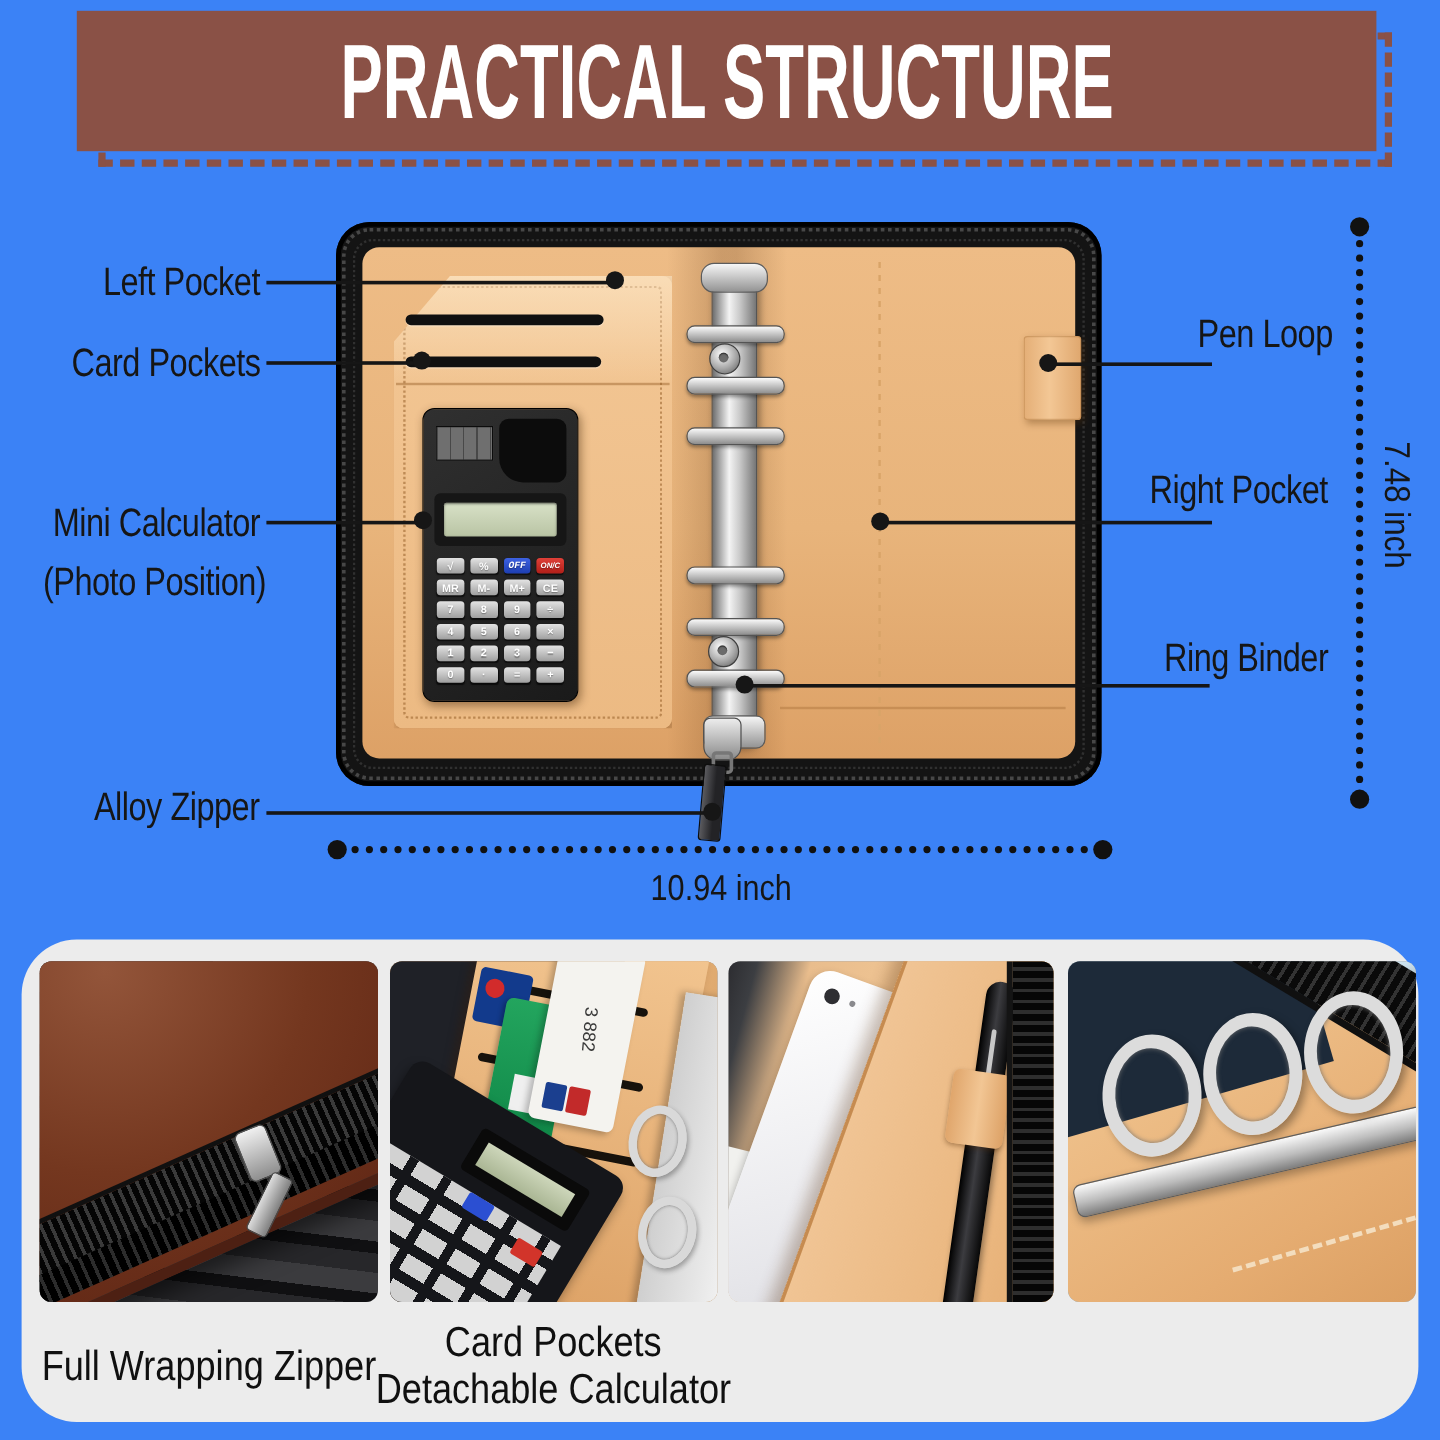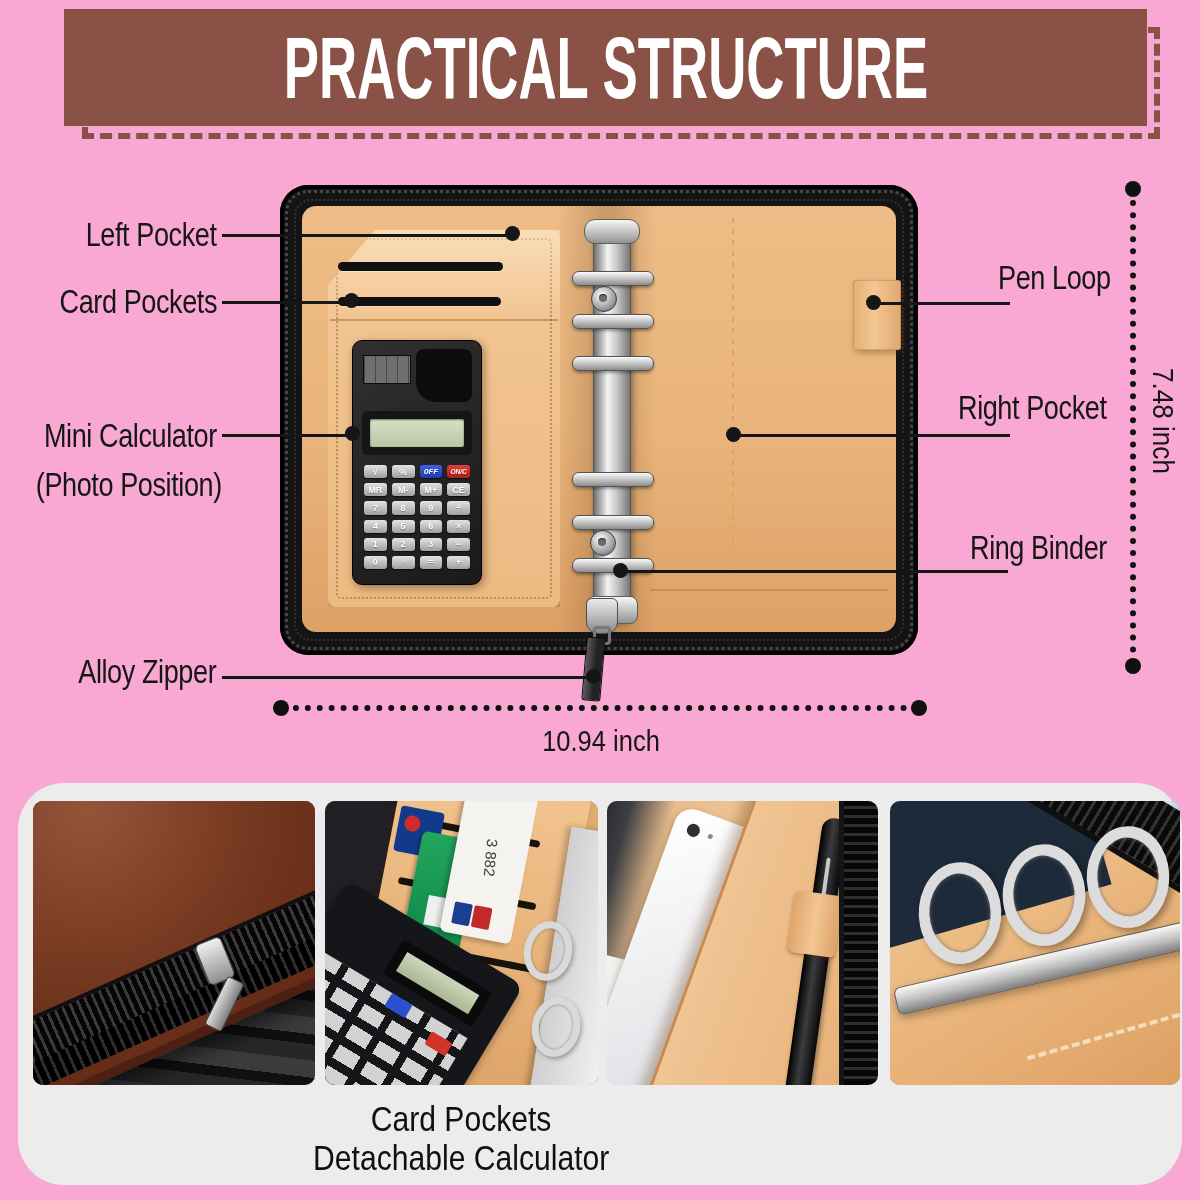--- a/index.html
+++ b/index.html
@@ -1,17 +1,17 @@
 <!DOCTYPE html>
 <html><head>
 <meta charset="utf-8">
 <title>Practical Structure</title>
 <style>
   html,body{margin:0;padding:0;background:#fff;}
-  .stage{position:relative;width:1200px;height:1200px;background:#f9a8d4;overflow:hidden;
+  .stage{position:relative;width:1200px;height:1200px;background:#3b82f6;overflow:hidden;
          font-family:"Liberation Sans","DejaVu Sans",sans-serif;color:#151515;}
 
   
   .banner-dashed{position:absolute;left:82px;top:27px;width:1066px;height:100px;
                  border:6px dashed #8a5146;}
   .banner-solid{position:absolute;left:64px;top:9px;width:1083px;height:117px;background:#8a5146;
                 display:flex;align-items:center;justify-content:center;}
   .banner-title{font-size:88px;font-weight:700;color:#fff;white-space:nowrap;
                 transform:scaleX(.60);letter-spacing:0;}
 
@@ -355,18 +355,22 @@
     <div class="p4-leather"></div>
     <div class="p4-navy"></div>
     <div class="p4-zip"></div>
     <div class="p4-rail"></div>
     <div class="p4-ring" style="left:28px;top:62px;"></div>
     <div class="p4-ring" style="left:112px;top:44px;"></div>
     <div class="p4-ring" style="left:196px;top:26px;"></div>
     <div class="p4-stitch"></div>
   </div>
 
+  <div class="cap cap1">
+    <div class="cl">Full Wrapping Zipper</div>
+    <div class="cl"></div>
+  </div>
   <div class="cap cap2">
     <div class="cl">Card Pockets</div>
     <div class="cl">Detachable Calculator</div>
   </div>
 
 </div>
 
 </body></html>

